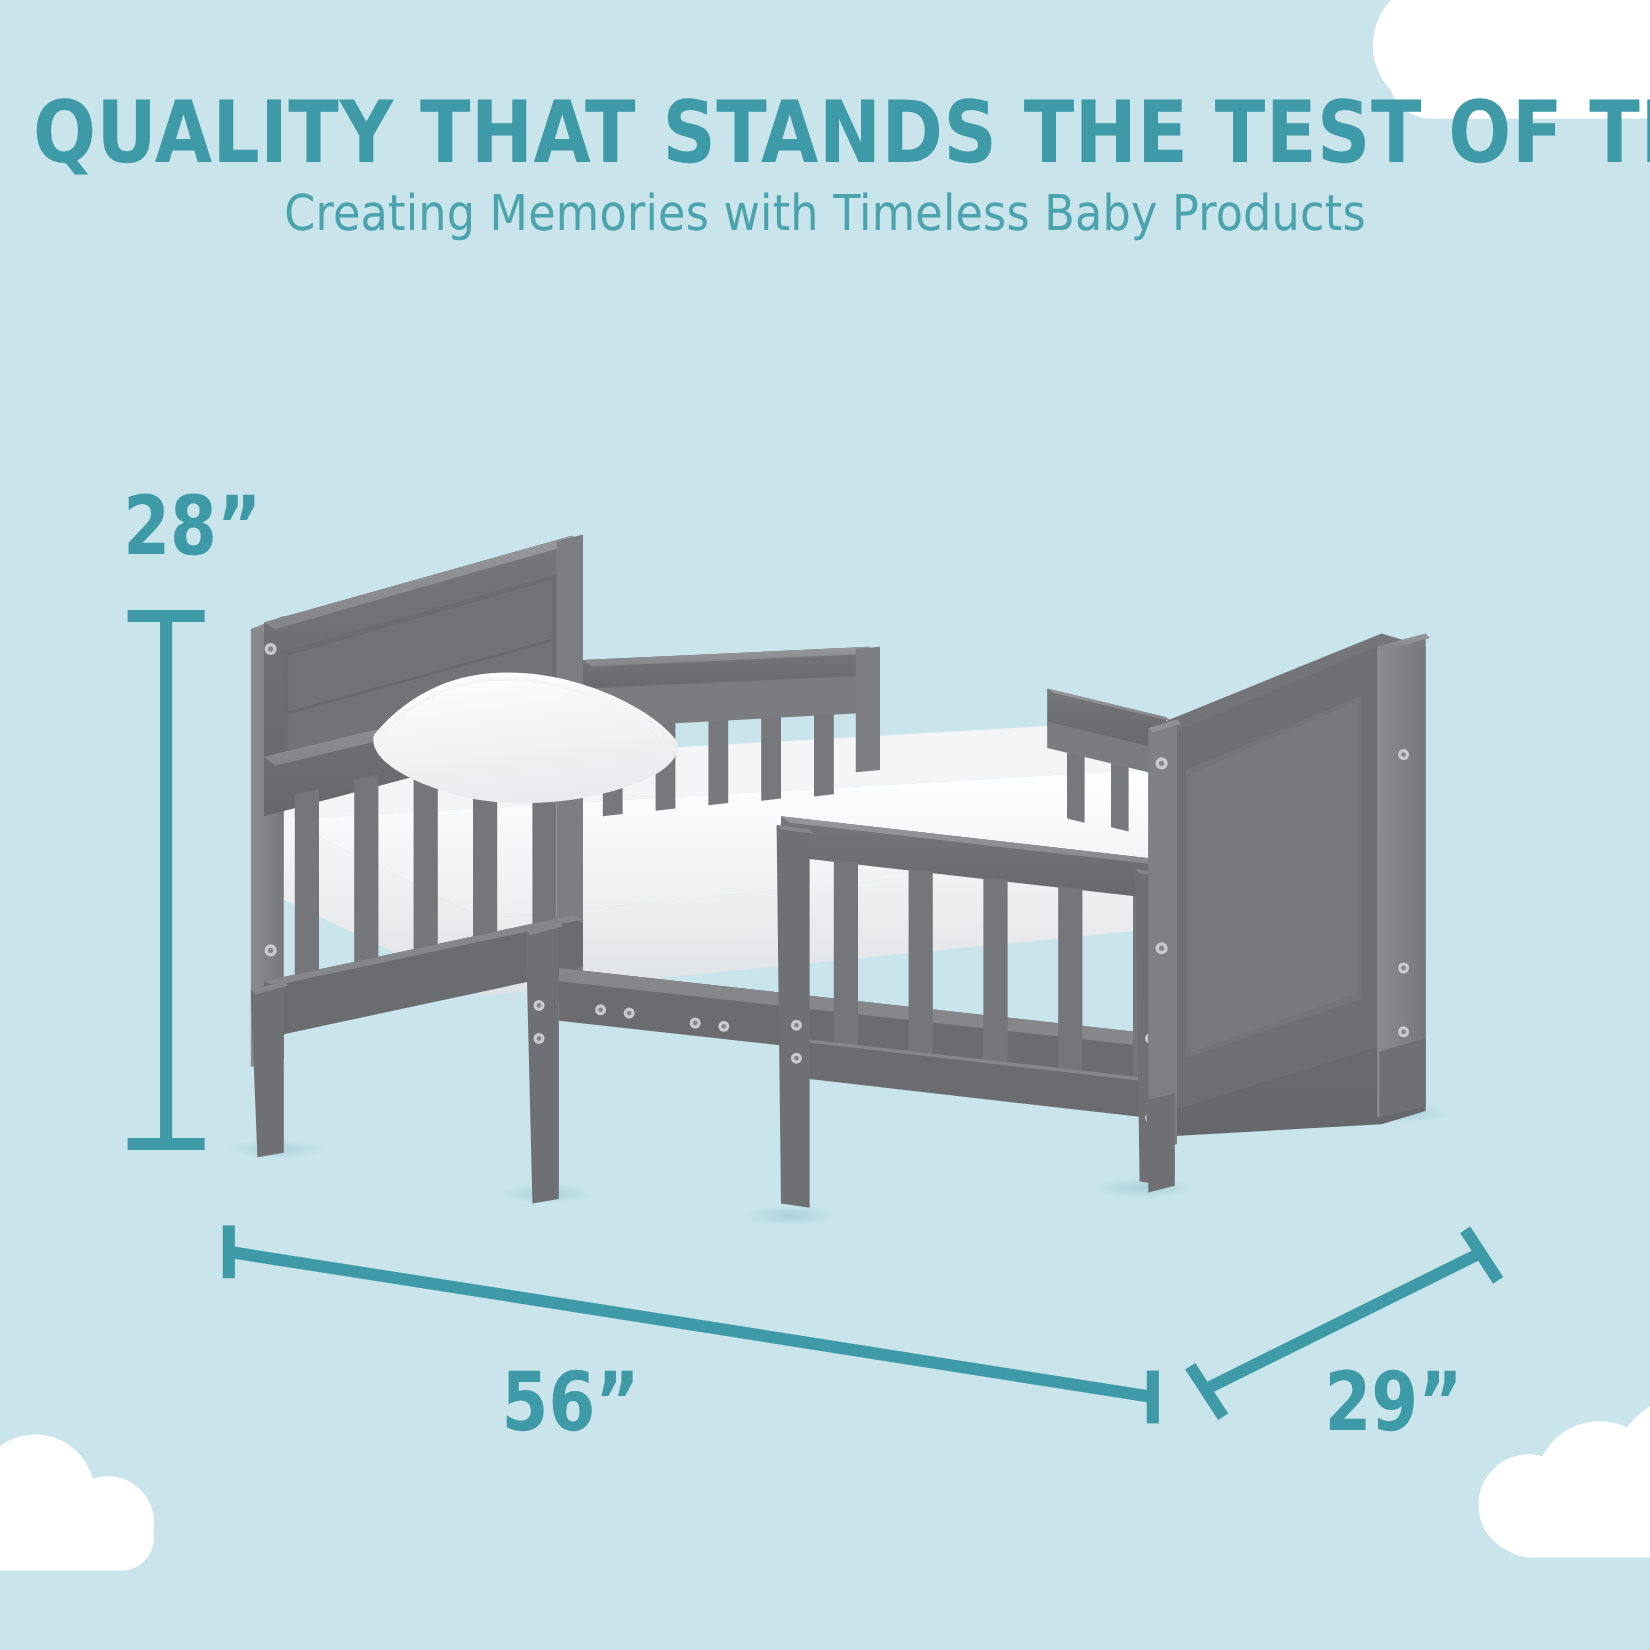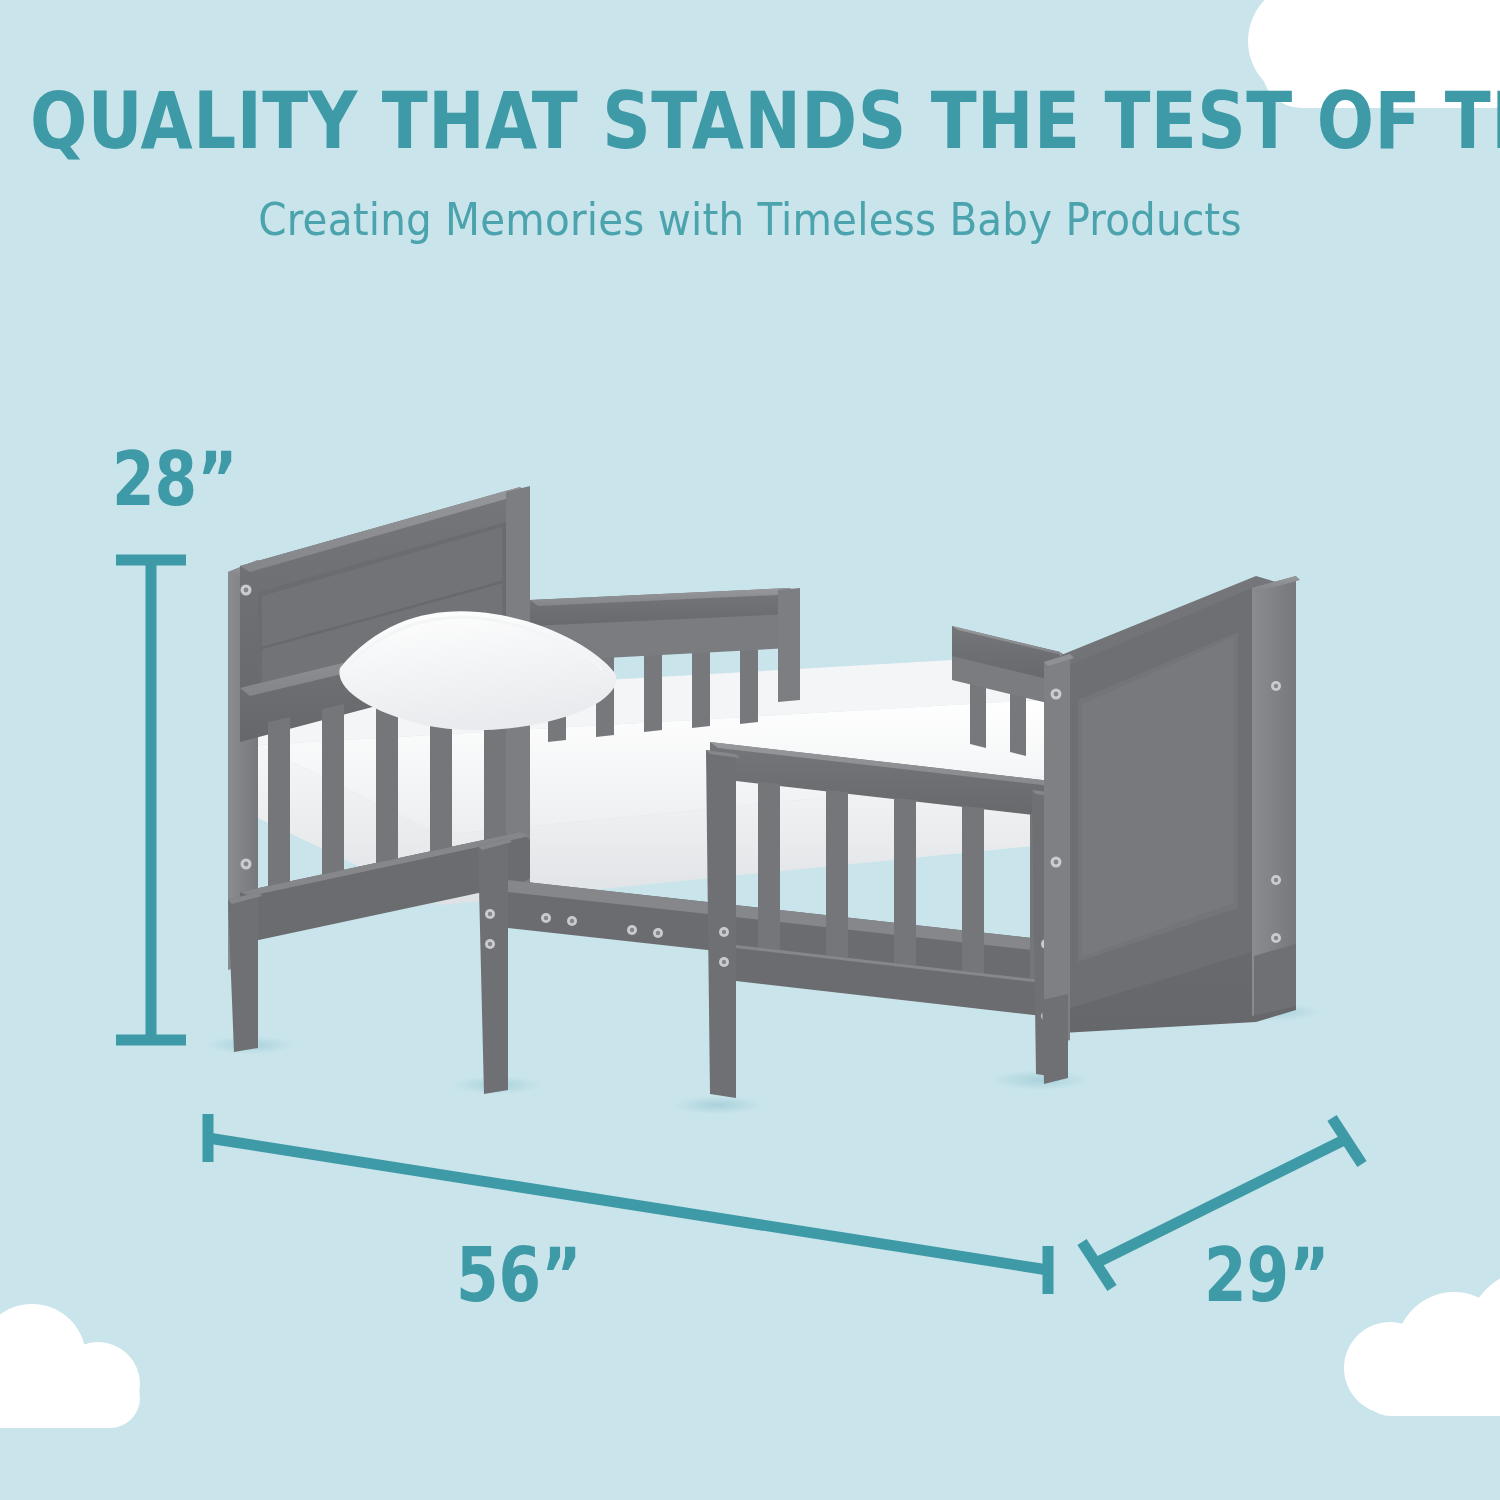--- a/index.html
+++ b/index.html
@@ -57,21 +57,21 @@
     font-family: "Liberation Sans Narrow", "DejaVu Sans Condensed", "Liberation Sans", sans-serif;
     font-weight: bold;
     font-size: 78px;
     letter-spacing: 0.5px;
     line-height: 1.0;
     transform: scaleX(0.96);
     white-space: nowrap;
   }
   #subheadline {
     position: absolute;
-    top: 193px;
+    top: 167px;
     left: 0;
     width: 1500px;
     text-align: center;
     color: #4aa3ad;
     font-family: "Liberation Sans Narrow", "DejaVu Sans Condensed", "Liberation Sans", sans-serif;
     font-weight: normal;
     font-size: 45px;
     letter-spacing: 0.2px;
     white-space: nowrap;
   }

